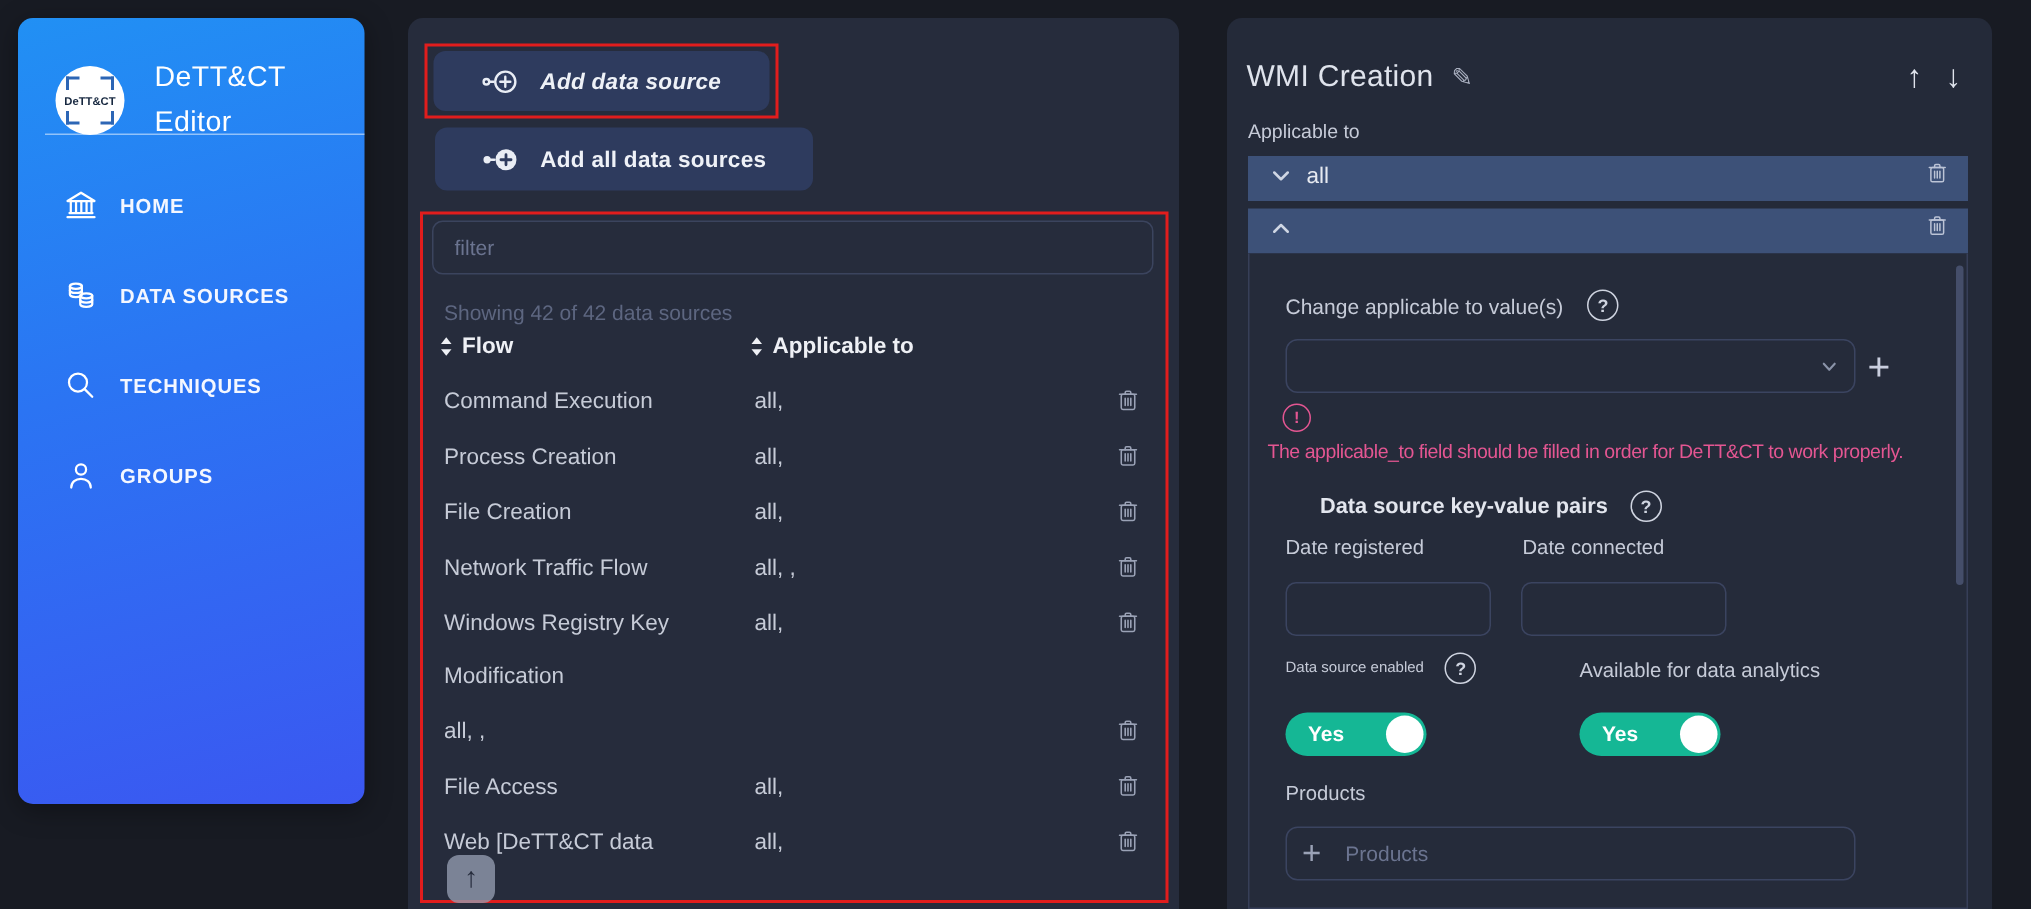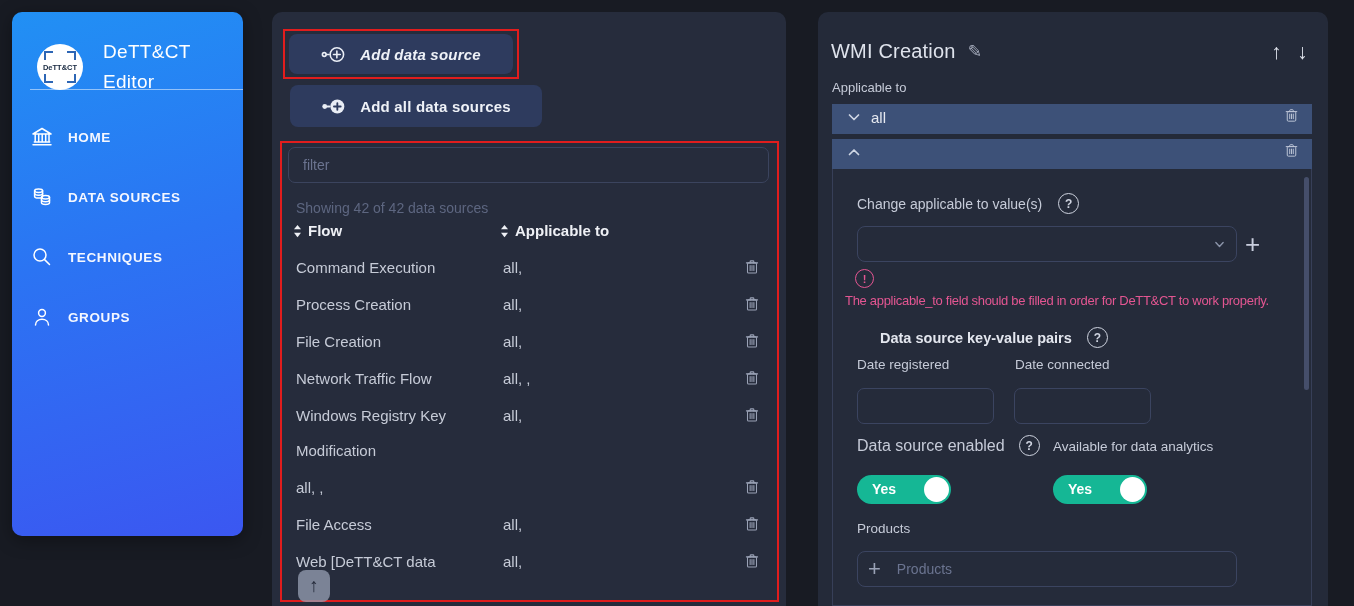--- a/index.html
+++ b/index.html
@@ -25,21 +25,21 @@
   }
   .logo-circle .logo-text { font-size:7.5px; font-weight:bold; color:#16273f; letter-spacing:0; }
   .corner { position:absolute; width:9px; height:9px; border:2.5px solid #2d66b5; }
   .corner.tl { left:7px; top:7px;  border-right:none; border-bottom:none; }
   .corner.tr { right:7px; top:7px; border-left:none;  border-bottom:none; }
   .corner.bl { left:7px; bottom:7px; border-right:none; border-top:none; }
   .corner.br { right:7px; bottom:7px; border-left:none; border-top:none; }
   .app-title { font-size:19px; line-height:30px; color:#ffffff; font-weight:500; letter-spacing:.3px; }
   .sidebar-divider { position:absolute; left:18px; right:0; top:77px; height:1px; background:rgba(255,255,255,.5); }
   .nav { position:absolute; left:0; right:0; top:95px; }
-  .nav-item { height:60px; display:flex; align-items:center; padding-left:18px; gap:14px; cursor:pointer; }
+  .nav-item { height:60px; display:flex; align-items:center; padding-left:30px; gap:14px; cursor:pointer; }
   .nav-item svg { width:24px; height:24px; stroke:#ffffff; fill:none; stroke-width:1.5; stroke-linecap:round; stroke-linejoin:round; }
   .nav-label { font-size:13.5px; font-weight:bold; letter-spacing:.6px; color:#f4f7ff; }
 
   
   .panel-mid {
     left:272px; top:12px; width:514px; height:594px;
     background:var(--panel_bg,#262c3c); border-radius:10px 10px 0 0; overflow:hidden;
   }
   .panel-right {
     left:818px; top:12px; width:510px; height:594px;
@@ -379,21 +379,21 @@
           <span>?</span>
         </span>
     </div>
 
     <div class="abs small-label" style="left:24px; top:188px; font-size:13.5px;">Date registered</div>
     <div class="abs small-label" style="left:182px; top:188px; font-size:13.5px;">Date connected</div>
     <input class="mini-input" style="left: 24px; top: 219px;">
     <input class="mini-input" style="left: 181px; top: 219px;">
 
     <div class="abs" style="left:24px; top:266px; display:flex; align-items:center; gap:14px;">
-      <span class="small-label" style="font-size:16px;">Data source enabled</span>
+      <span class="small-label" style="font-size:10px;">Data source enabled</span>
       <span class="q-icon">
           <span>?</span>
         </span>
     </div>
     <div class="abs small-label" style="left:220px; top:270px; font-size:13.5px;">Available for data analytics</div>
 
     <div class="toggle" style="left:24px; top:306px;">
       <span class="yes">Yes</span>
       <span class="knob"></span>
     </div>

